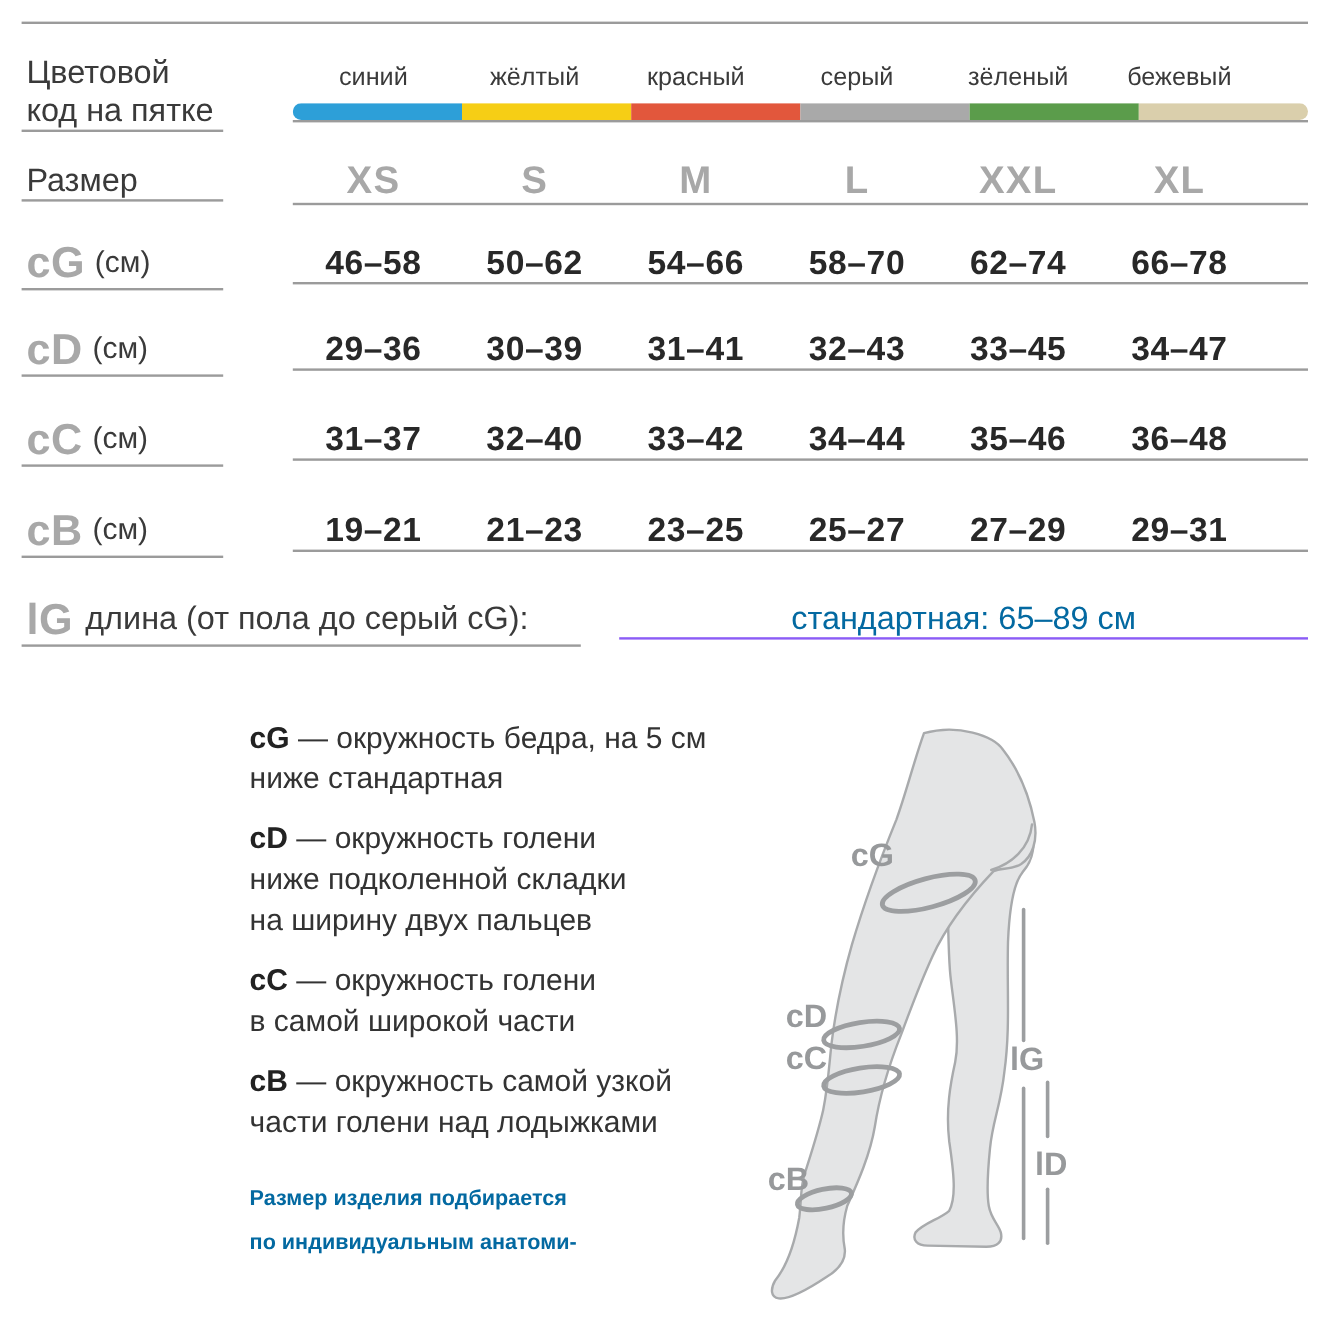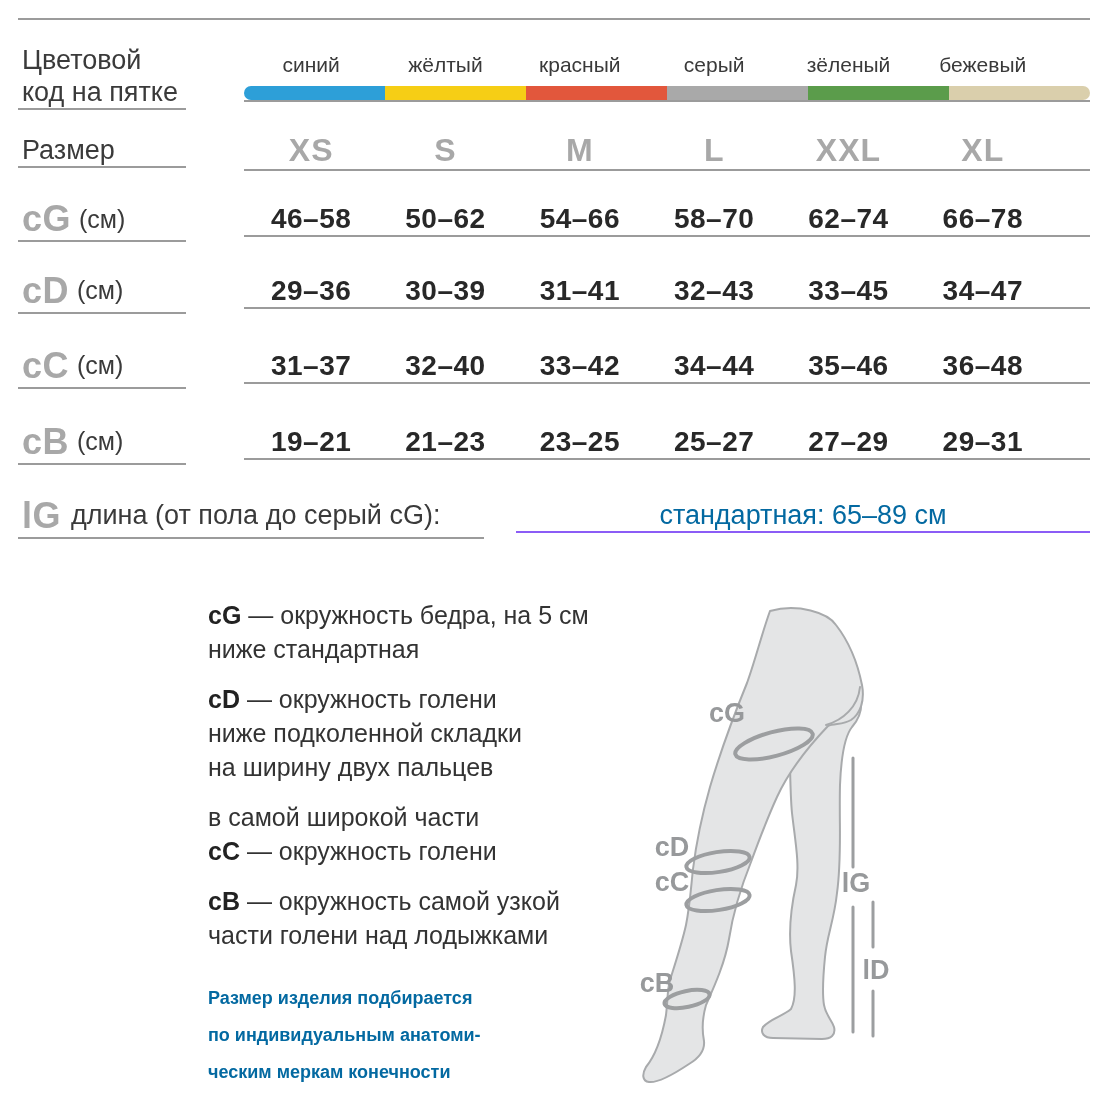--- a/index.html
+++ b/index.html
@@ -197,33 +197,32 @@
       <div class="lg-line"><span class="lg-term">cG</span> <span>— окружность бедра, на 5 см</span></div>
       <div class="lg-line">ниже стандартная</div>
       <div class="lg-line"></div>
     </div>
     <div class="lg-item">
       <div class="lg-line"><span class="lg-term">cD</span> <span>— окружность голени</span></div>
       <div class="lg-line">ниже подколенной складки</div>
       <div class="lg-line">на ширину двух пальцев</div>
     </div>
     <div class="lg-item">
+      <div class="lg-line"><span class="lg-term">cC</span> <span>— окружность голени</span></div>
       <div class="lg-line">в самой широкой части</div>
-      <div class="lg-line"><span class="lg-term">cC</span> <span>— окружность голени</span></div>
       <div class="lg-line"></div>
     </div>
     <div class="lg-item">
       <div class="lg-line"><span class="lg-term">cB</span> <span>— окружность самой узкой</span></div>
       <div class="lg-line">части голени над лодыжками</div>
       <div class="lg-line"></div>
     </div>
     <div class="lg-note">
       <div>Размер изделия подбирается</div>
       <div>по индивидуальным анатоми-</div>
-      <div>ческим меркам конечности</div>
     </div>
   </div>
 
   <div class="figure">
     <svg viewBox="0 0 410 500" xmlns="http://www.w3.org/2000/svg">
 
       <path class="leg-shape" d="M 158 70
         C 196 58 220 72 228 92
         C 234 108 231 122 222 132
         C 214 142 211 165 210 190

